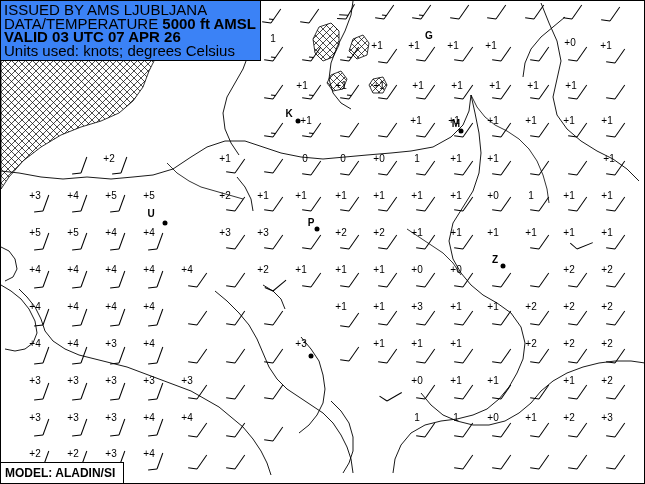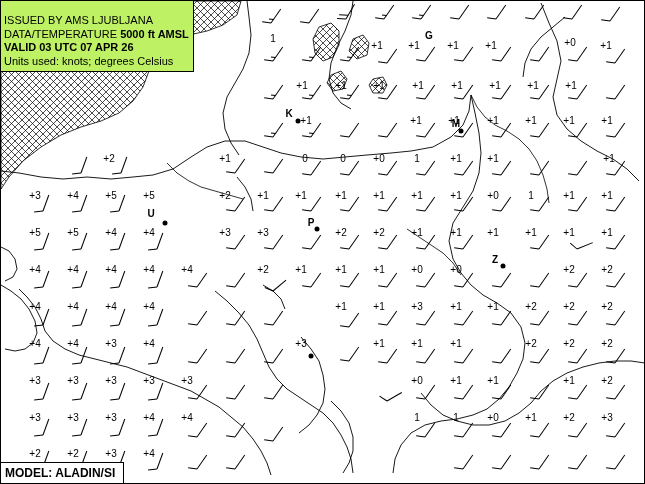--- a/index.html
+++ b/index.html
@@ -8,25 +8,25 @@
     position:relative;
     width:645px;height:484px;
     background:#fff;
     border:1px solid #000;
     box-sizing:border-box;
     overflow:hidden;
   }
   #svg-layer{position:absolute;left:0;top:0;width:645px;height:484px;}
   .hdr{
     position:absolute;left:0;top:0;
-    background:#bef264;
+    background:#3b82f6;
     border:1px solid #000;
     border-left:none;border-top:none;
-    padding:13px 4px 3px 3px;
-    font-size:11px;line-height:13.5px;
+    padding:2px 4px 3px 3px;
+    font-size:15px;line-height:13.5px;
     color:#000;
     z-index:30;
   }
   .hdr div{white-space:nowrap;}
   .hdr .b{font-weight:bold;}
   .footer{
     position:absolute;left:0;bottom:0;
     background:#fff;
     border:1px solid #000;
     border-left:none;border-bottom:none;

